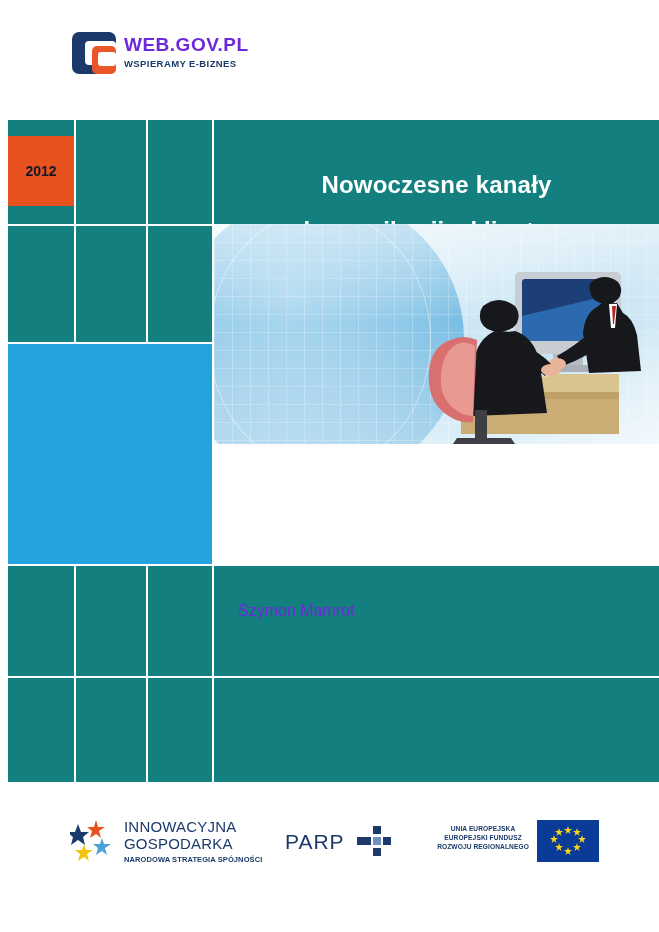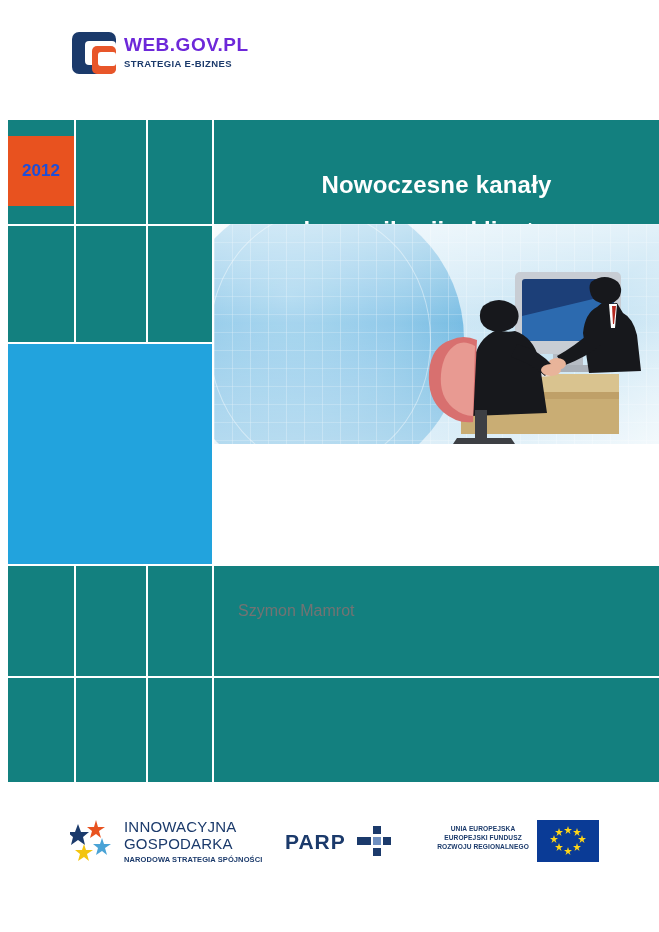--- a/index.html
+++ b/index.html
@@ -167,21 +167,21 @@
     top: 0;
     width: 290px;
     height: 220px;
   }
 
   
   .authors {
     position: absolute;
     left: 238px;
     top: 598px;
-    color: #737373;
+    color: #6d28d9;
     font-size: 16px;
     line-height: 26px;
   }
 
   
   .footer {
     position: absolute;
     left: 0;
     top: 800px;
     width: 659px;
@@ -221,21 +221,21 @@
     position: absolute;
     left: 285px;
     top: 26px;
     width: 110px;
     height: 34px;
   }
   .parp-word {
     position: absolute;
     left: 0; top: 4px;
     font-size: 21px;
-    font-weight: bold;
+    font-weight: normal;
     color: #1b3a6b;
     letter-spacing: 1px;
   }
   .parp-mark {
     position: absolute;
     left: 72px; top: 0px;
     width: 34px; height: 30px;
   }
   .eu-logo {
     position: absolute;
@@ -267,21 +267,21 @@
 
 <div class="top-logo">
   <div class="logo-mark">
     <div class="c-shape"></div>
     <div class="c-notch"></div>
     <div class="c-orange"></div>
     <div class="c-inner"></div>
   </div>
   <div class="logo-text">
     <div class="main">WEB.GOV.PL</div>
-    <div class="sub">STRATEGIA E-BIZNES</div>
+    <div class="sub">WSPIERAMY E-BIZNES</div>
   </div>
 </div>
 
 <div class="grid">
 
   <div class="cell orange" style="left:8px;  top:16px;  width:66px;  height:70px;"></div>
   <div class="cell teal" style="left:8px;  top:0px;   width:66px;  height:16px;"></div>
   <div class="cell teal" style="left:8px;  top:86px;  width:66px;  height:18px;"></div>
   <div class="cell teal" style="left:76px; top:0px;   width:70px;  height:104px;"></div>
   <div class="cell teal" style="left:148px;top:0px;   width:64px;  height:104px;"></div>
@@ -298,21 +298,21 @@
   <div class="cell teal" style="left:76px; top:446px; width:70px;  height:110px;"></div>
   <div class="cell teal" style="left:148px;top:446px; width:64px;  height:110px;"></div>
   <div class="cell teal" style="left:214px;top:446px; width:445px; height:110px;"></div>
 
   <div class="cell teal" style="left:8px;  top:558px; width:66px;  height:104px;"></div>
   <div class="cell teal" style="left:76px; top:558px; width:70px;  height:104px;"></div>
   <div class="cell teal" style="left:148px;top:558px; width:64px;  height:104px;"></div>
   <div class="cell teal" style="left:214px;top:558px; width:445px; height:104px;"></div>
 </div>
 
-<div style="position:absolute;left:8px;top:136px;width:66px;height:70px;display:flex;align-items:center;justify-content:center;color:#1d4ed8;font-size:17px;font-weight:bold;">2012</div>
+<div style="position:absolute;left:8px;top:136px;width:66px;height:70px;display:flex;align-items:center;justify-content:center;color:#0f172a;font-size:14px;font-weight:bold;">2012</div>
 
 <div class="title-block">
   <div class="title-line">Nowoczesne kanały</div>
   <div class="title-line">komunikacji z klientem</div>
   <div class="title-line">w e-biznesie</div>
 </div>
 
 <div class="image-band">
   <div class="globe"></div>
   <div class="grid-lines"></div>

